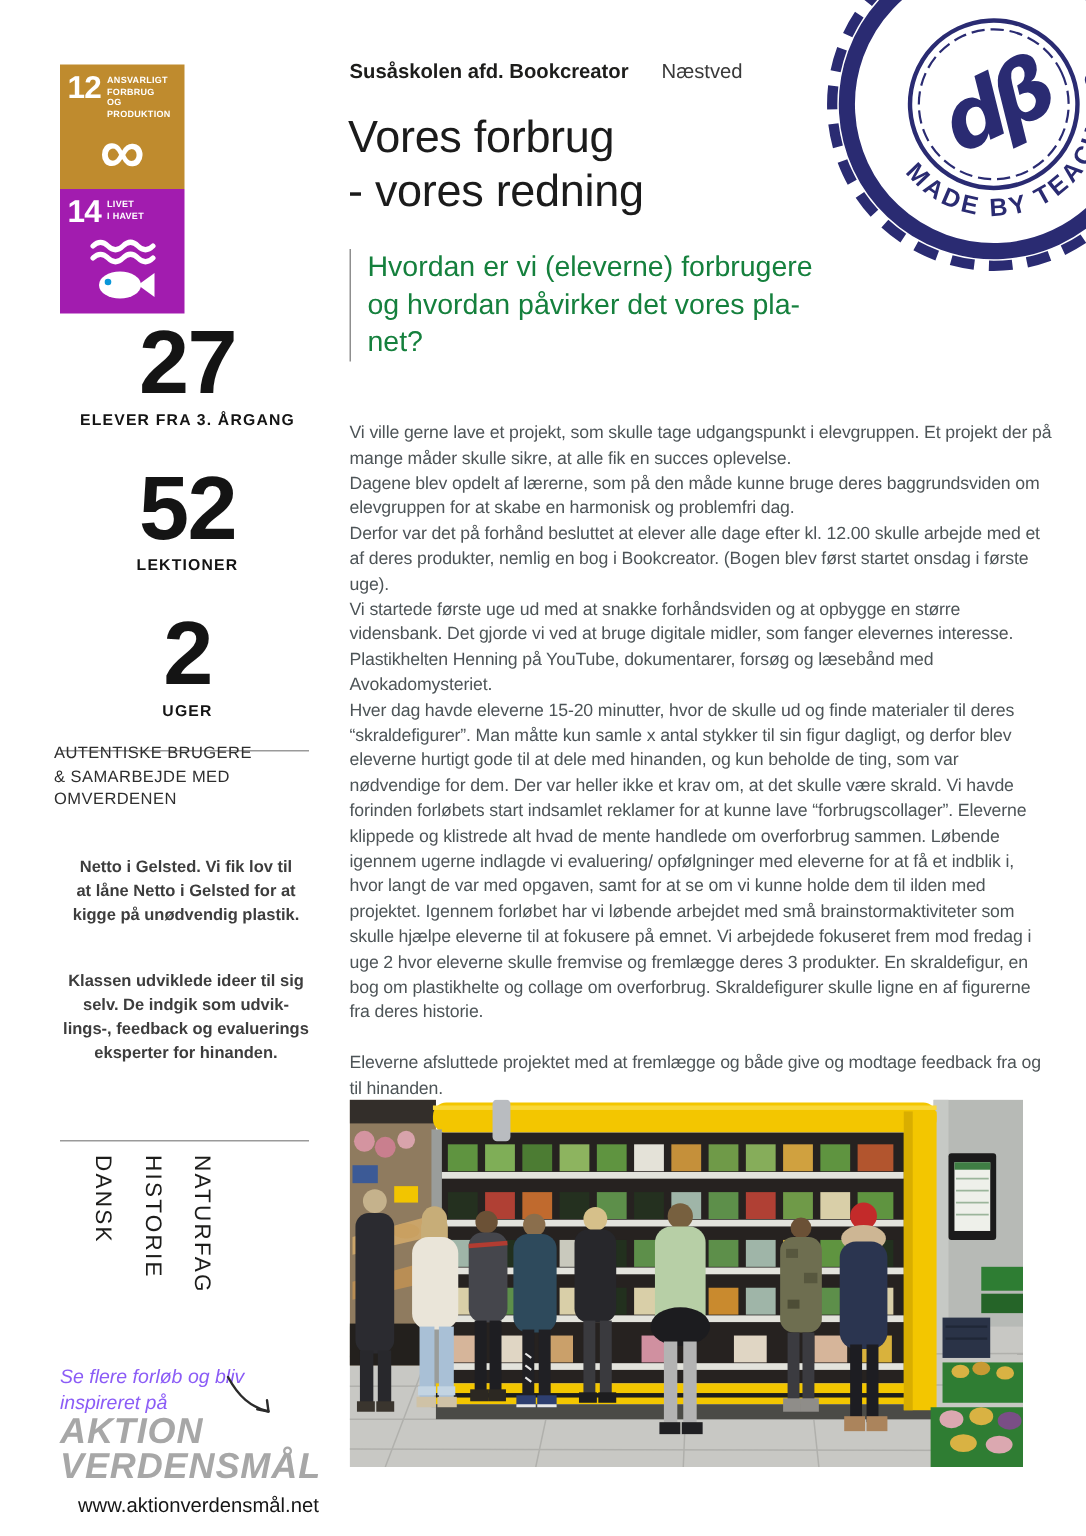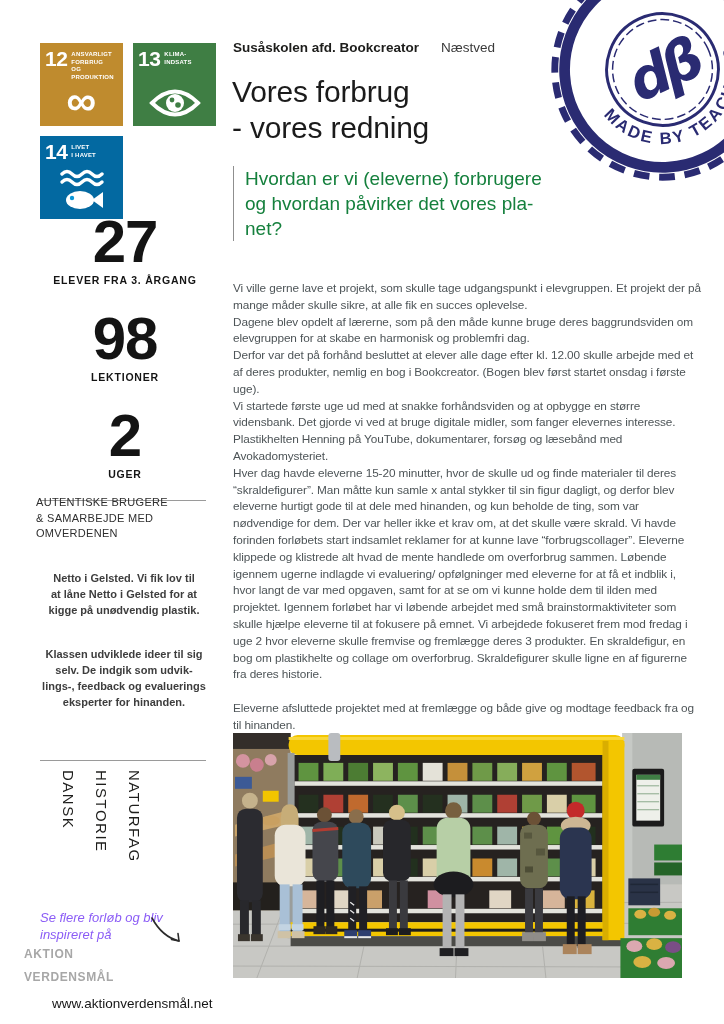--- a/index.html
+++ b/index.html
@@ -4,23 +4,23 @@
 <style>
   * { margin:0; padding:0; box-sizing:border-box; }
   html,body { background:#e9e9e9; }
   .page{
     position:relative; width:724px; height:1024px; background:#ffffff;
     font-family:"Liberation Sans", sans-serif; overflow:hidden; margin:0 auto;
     color:#1d1d1b;
   }
   
   .sdg-grid{ position:absolute; left:40px; top:43px; width:170px;
-    display:grid; grid-template-columns:83px 83px; gap:10px; }
+    display:grid; grid-template-columns:83px 83px; gap:0; }
   .sdg-tile{ width:83px; height:83px; color:#fff; position:relative; padding:6px 5px; }
-  .sdg-12{ background:#BF8B2E; } .sdg-13{ background:#3F7E44; } .sdg-14{ background:#0369a1; grid-column:1; }
+  .sdg-12{ background:#BF8B2E; } .sdg-13{ background:#3F7E44; } .sdg-14{ background:#a21caf; grid-column:1; }
   .sdg-head{ display:flex; gap:4px; align-items:flex-start; }
   .sdg-num{ font-size:21px; font-weight:700; line-height:19px; letter-spacing:-0.5px; }
   .sdg-label{ font-size:6px; font-weight:700; line-height:7.5px; letter-spacing:.2px;
     white-space:pre-line; margin-top:2px; }
   .sdg-icon{ position:absolute; left:0; right:0; bottom:6px; display:flex; justify-content:center; }
   .infinity-glyph{ font-size:42px; font-weight:700; line-height:38px; }
   
   .stats{ position:absolute; left:40px; top:212px; width:170px; text-align:center; color:#141414; }
   .stat + .stat{ margin-top:23px; }
   .stat-value{ font-size:60px; font-weight:700; line-height:60px; letter-spacing:-1px; }
@@ -30,22 +30,22 @@
   .sidebar-heading{ position:absolute; left:36px; top:495px; width:176px; text-align:left;
     font-size:11px; line-height:15.5px; letter-spacing:.3px; color:#2e2e2e; white-space:pre-line; }
   .note{ position:absolute; left:32px; width:184px; text-align:center; font-size:11px;
     line-height:16px; font-weight:700; color:#3d3d3d; white-space:pre-line; }
   .note-1{ top:570px; } .note-2{ top:646px; }
   .subjects{ position:absolute; left:60px; top:770px; display:flex; gap:16px; }
   .subject{ writing-mode:vertical-rl; font-size:15px; letter-spacing:1.5px; color:#1d1d1b; }
   .tagline{ position:absolute; left:40px; top:909px; font-style:italic; font-size:13px;
     line-height:17px; color:#8b5cf6; white-space:pre-line; }
   .arrow-wrap{ position:absolute; left:149px; top:915px; }
-  .brand{ position:absolute; left:24px; top:943px; font-size:12px; font-weight:700;
-    line-height:23px; letter-spacing:.6px; color:#a7a7a7; white-space:pre-line; }
+  .brand{ position:absolute; left:40px; top:943px; font-size:24px; font-weight:700;
+    line-height:23px; letter-spacing:.6px; color:#a7a7a7; white-space:pre-line;font-style:italic; }
   .website{ position:absolute; left:40px; top:996px; font-size:13.5px; color:#161616; cursor:pointer;margin-left:12px; }
   
   .header-row{ position:absolute; left:233px; top:40px; font-size:13.5px; }
   .school{ font-weight:700; } .city{ margin-left:22px; color:#3a3a3a; }
   .page-title{ position:absolute; left:232px; top:74px; font-size:30px; line-height:36px;
     font-weight:500; letter-spacing:-0.2px; color:#1b1b1b; white-space:pre-line; }
   .question{ position:absolute; left:233px; top:166px; width:372px; border-left:1px solid #8f8f8f;
     padding-left:11px; font-size:19px; line-height:25px; color:#15803d; white-space:pre-line; }
   .body-text{ position:absolute; left:233px; top:252px; width:468px; font-size:11.8px;
     line-height:16.8px; letter-spacing:-0.1px; color:#4d5457;margin-top:28px; }
@@ -82,35 +82,20 @@
       <div class="sdg-head">
         <span class="sdg-num">12</span>
         <span class="sdg-label">ANSVARLIGT
 FORBRUG
 OG PRODUKTION</span>
       </div>
       <div class="sdg-icon">
         <span class="infinity-glyph">∞</span>
       </div>
     </div>
-    <div class="sdg-tile sdg-13">
-      <div class="sdg-head">
-        <span class="sdg-num">13</span>
-        <span class="sdg-label">KLIMA-
-INDSATS</span>
-      </div>
-      <div class="sdg-icon">
-        <svg width="54" height="34" viewBox="0 0 54 34">
-          <path d="M4,17 Q27,-6 50,17 Q27,40 4,17 Z" fill="none" stroke="#fff" stroke-width="4"></path>
-          <circle cx="27" cy="17" r="9" fill="#fff"></circle>
-          <circle cx="24" cy="14" r="2.4" fill="#3F7E44"></circle>
-          <circle cx="30" cy="19" r="2.8" fill="#3F7E44"></circle>
-        </svg>
-      </div>
-    </div>
     <div class="sdg-tile sdg-14">
       <div class="sdg-head">
         <span class="sdg-num">14</span>
         <span class="sdg-label">LIVET
 I HAVET</span>
       </div>
       <div class="sdg-icon">
         <svg width="52" height="46" viewBox="0 0 52 46">
           <g stroke="#fff" stroke-width="3.4" fill="none" stroke-linecap="round">
             <path d="M6,7 q5,-5 10,0 q5,5 10,0 q5,-5 10,0 q5,5 10,0"></path>
@@ -125,21 +110,21 @@
       </div>
     </div>
   </div>
 
   <div class="stats">
     <div class="stat">
       <div class="stat-value">27</div>
       <div class="stat-label">ELEVER FRA 3. ÅRGANG</div>
     </div>
     <div class="stat">
-      <div class="stat-value">98</div>
+      <div class="stat-value">52</div>
       <div class="stat-label">LEKTIONER</div>
     </div>
     <div class="stat">
       <div class="stat-value">2</div>
       <div class="stat-label">UGER</div>
     </div>
   </div>
 
   <div class="divider divider-1"></div>
 

